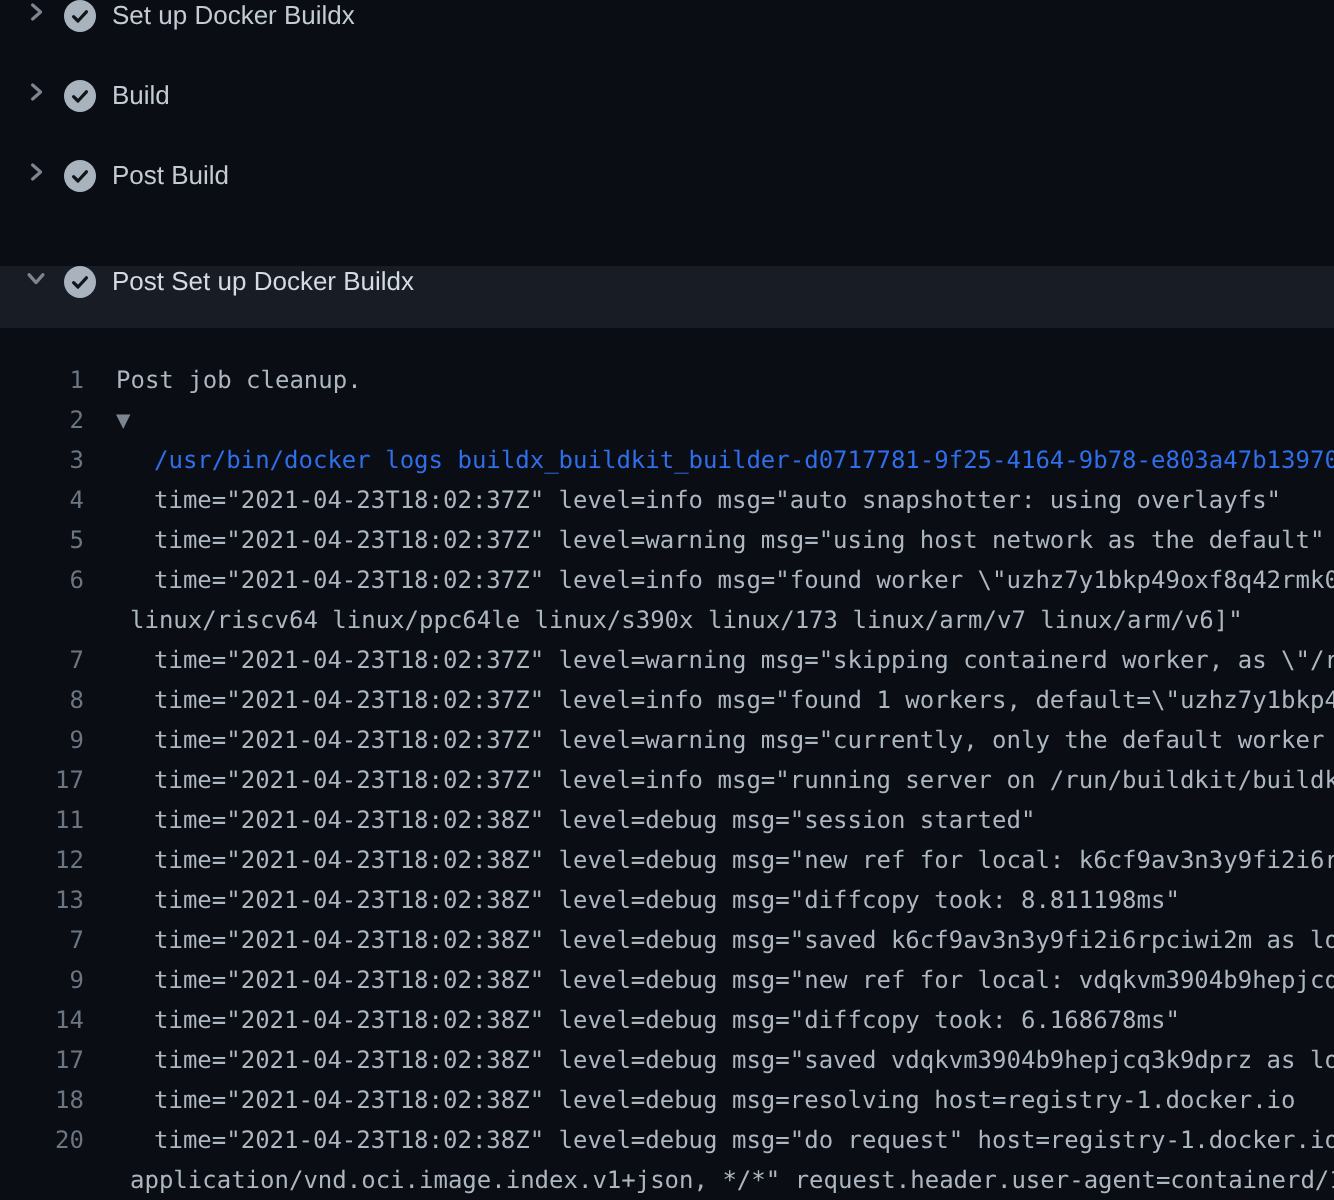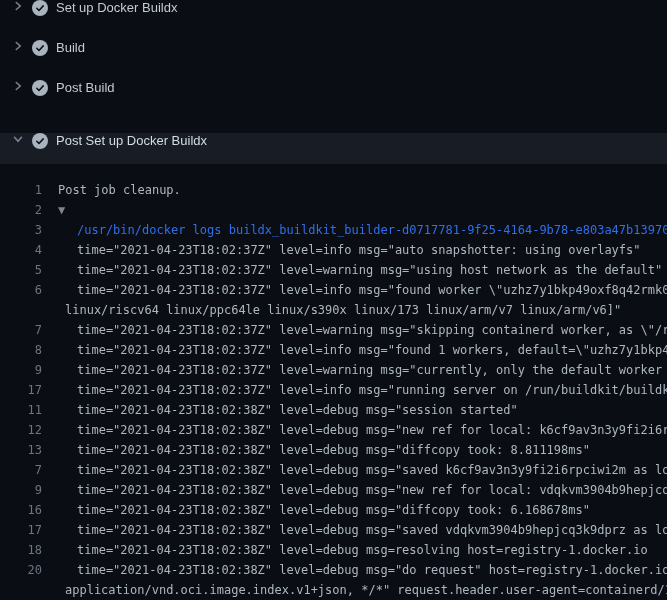--- a/index.html
+++ b/index.html
@@ -163,21 +163,21 @@
     <span class="lnum">7</span>
     
     <span class="ltext">time="2021-04-23T18:02:38Z" level=debug msg="saved k6cf9av3n3y9fi2i6rpciwi2m as loca</span>
   </div>
       <div class="line indent1">
     <span class="lnum">9</span>
     
     <span class="ltext">time="2021-04-23T18:02:38Z" level=debug msg="new ref for local: vdqkvm3904b9hepjcq3k</span>
   </div>
       <div class="line indent1">
-    <span class="lnum">16</span>
+    <span class="lnum">14</span>
     
     <span class="ltext">time="2021-04-23T18:02:38Z" level=debug msg="diffcopy took: 6.168678ms"</span>
   </div>
       <div class="line indent1">
     <span class="lnum">17</span>
     
     <span class="ltext">time="2021-04-23T18:02:38Z" level=debug msg="saved vdqkvm3904b9hepjcq3k9dprz as loca</span>
   </div>
       <div class="line indent1">
     <span class="lnum">18</span>

